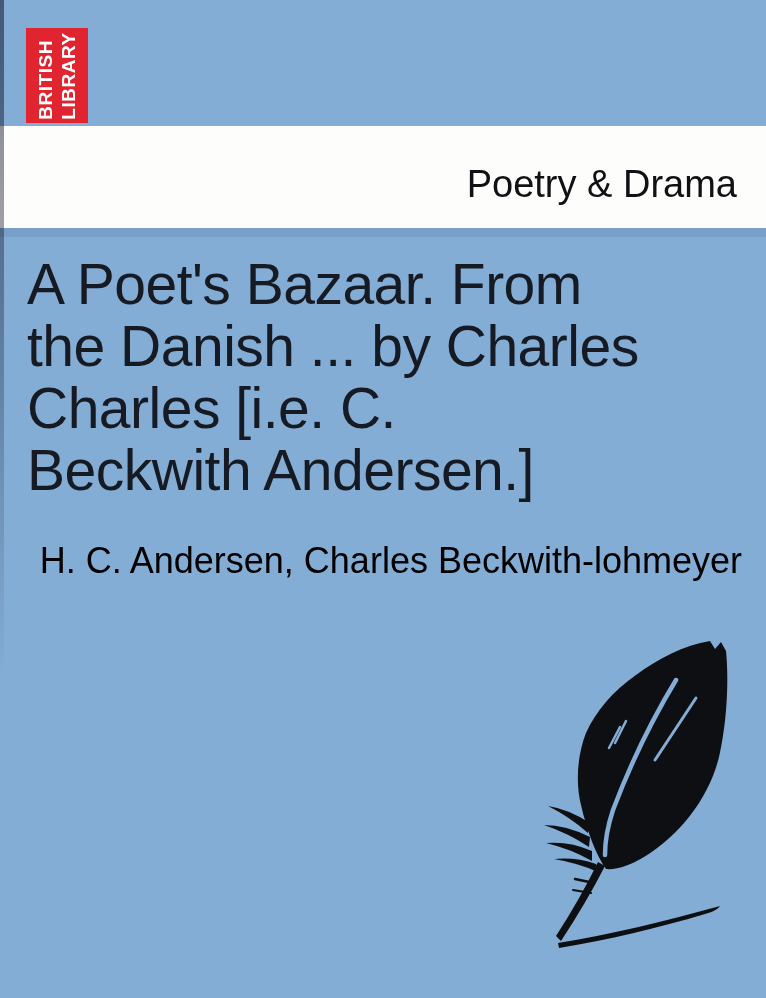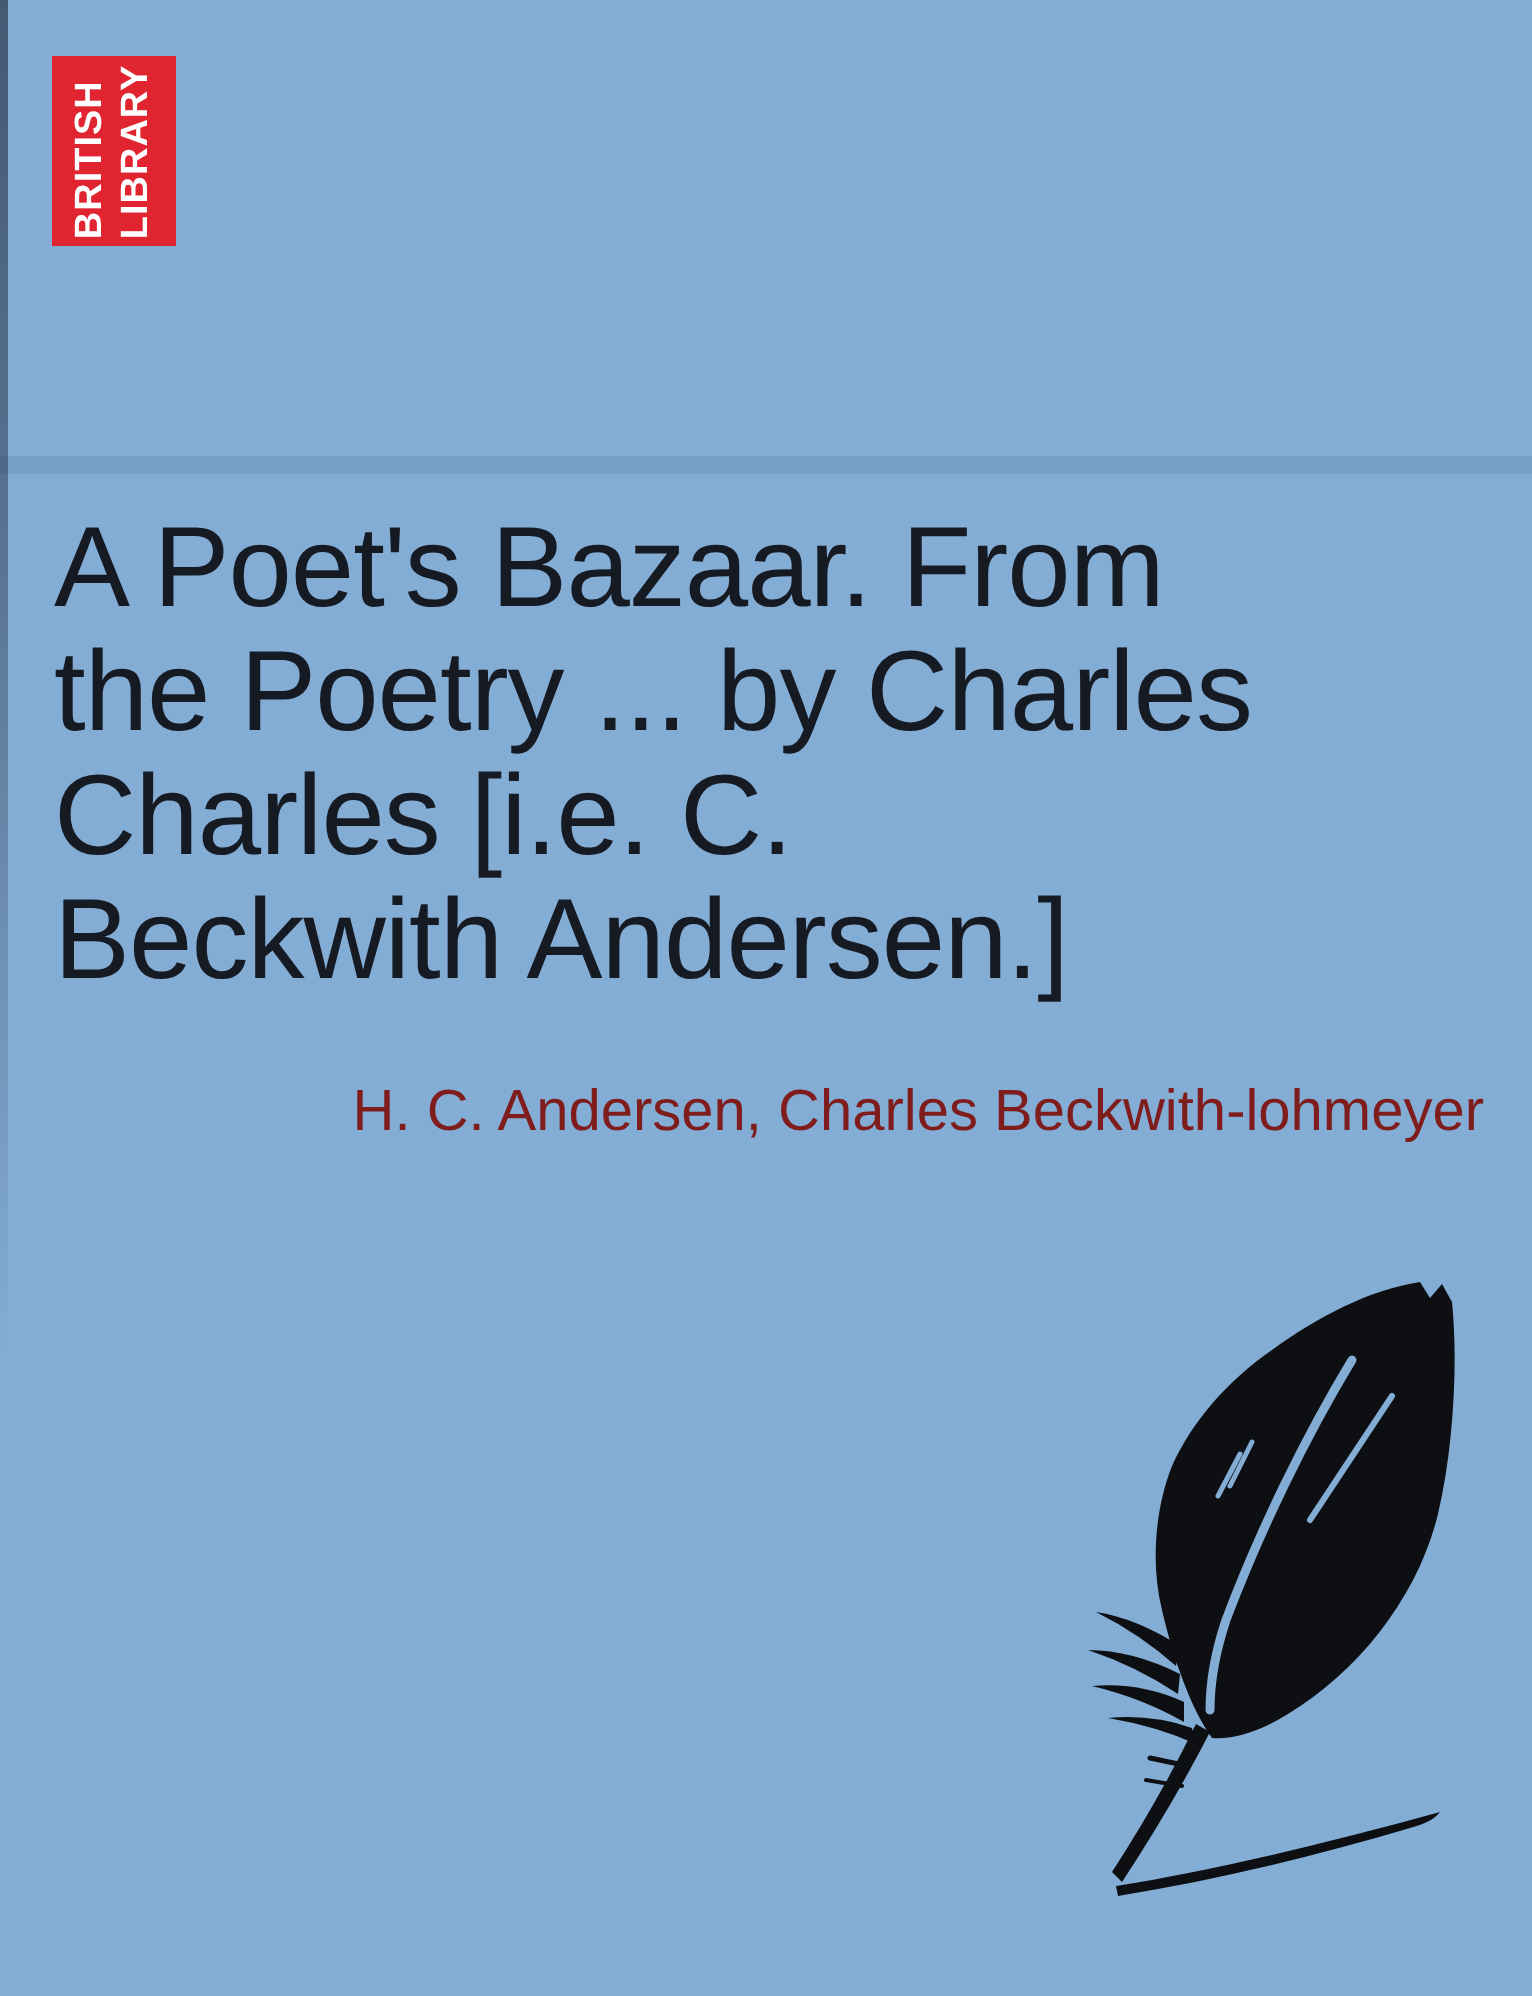--- a/index.html
+++ b/index.html
@@ -45,44 +45,47 @@
   
   .title{
     position:absolute;left:27px;top:253px;margin:0;
     font-size:57px;line-height:62px;font-weight:normal;
     color:#161a23;letter-spacing:-.5px;
   }
   .title span{display:block;}
   
   .authors{
     position:absolute;right:24px;top:540px;
-    font-size:29px;color:#7f1d1d;
+    font-size:36px;color:#000000;
   }
   
   .quill{
     position:absolute;left:408px;top:585px;width:356px;height:410px;
   }
 </style>
 </head>
 <body>
 
 <div class="cover">
 
   <div class="bl-logo">
     <div class="bl-logo-text">
       <span>BRITISH</span>
       <span>LIBRARY</span>
     </div>
   </div>
 
+  <div class="band">
+    <span class="band-label">Poetry &amp; Drama</span>
+  </div>
   <div class="band-shadow"></div>
 
   <h1 class="title">
     <span>A Poet's Bazaar. From</span>
-    <span>the Poetry ... by Charles</span>
+    <span>the Danish ... by Charles</span>
     <span>Charles [i.e. C.</span>
     <span>Beckwith Andersen.]</span>
   </h1>
 
   <div class="authors">H. C. Andersen, Charles Beckwith-lohmeyer</div>
 
   <svg class="quill" viewBox="0 0 356 410" xmlns="http://www.w3.org/2000/svg" aria-hidden="true">
 
     <path fill="#0d0f13" d="M 302,56 L 307,64 L 313,57 L 318,66
          C 321,95 319,138 311,172

